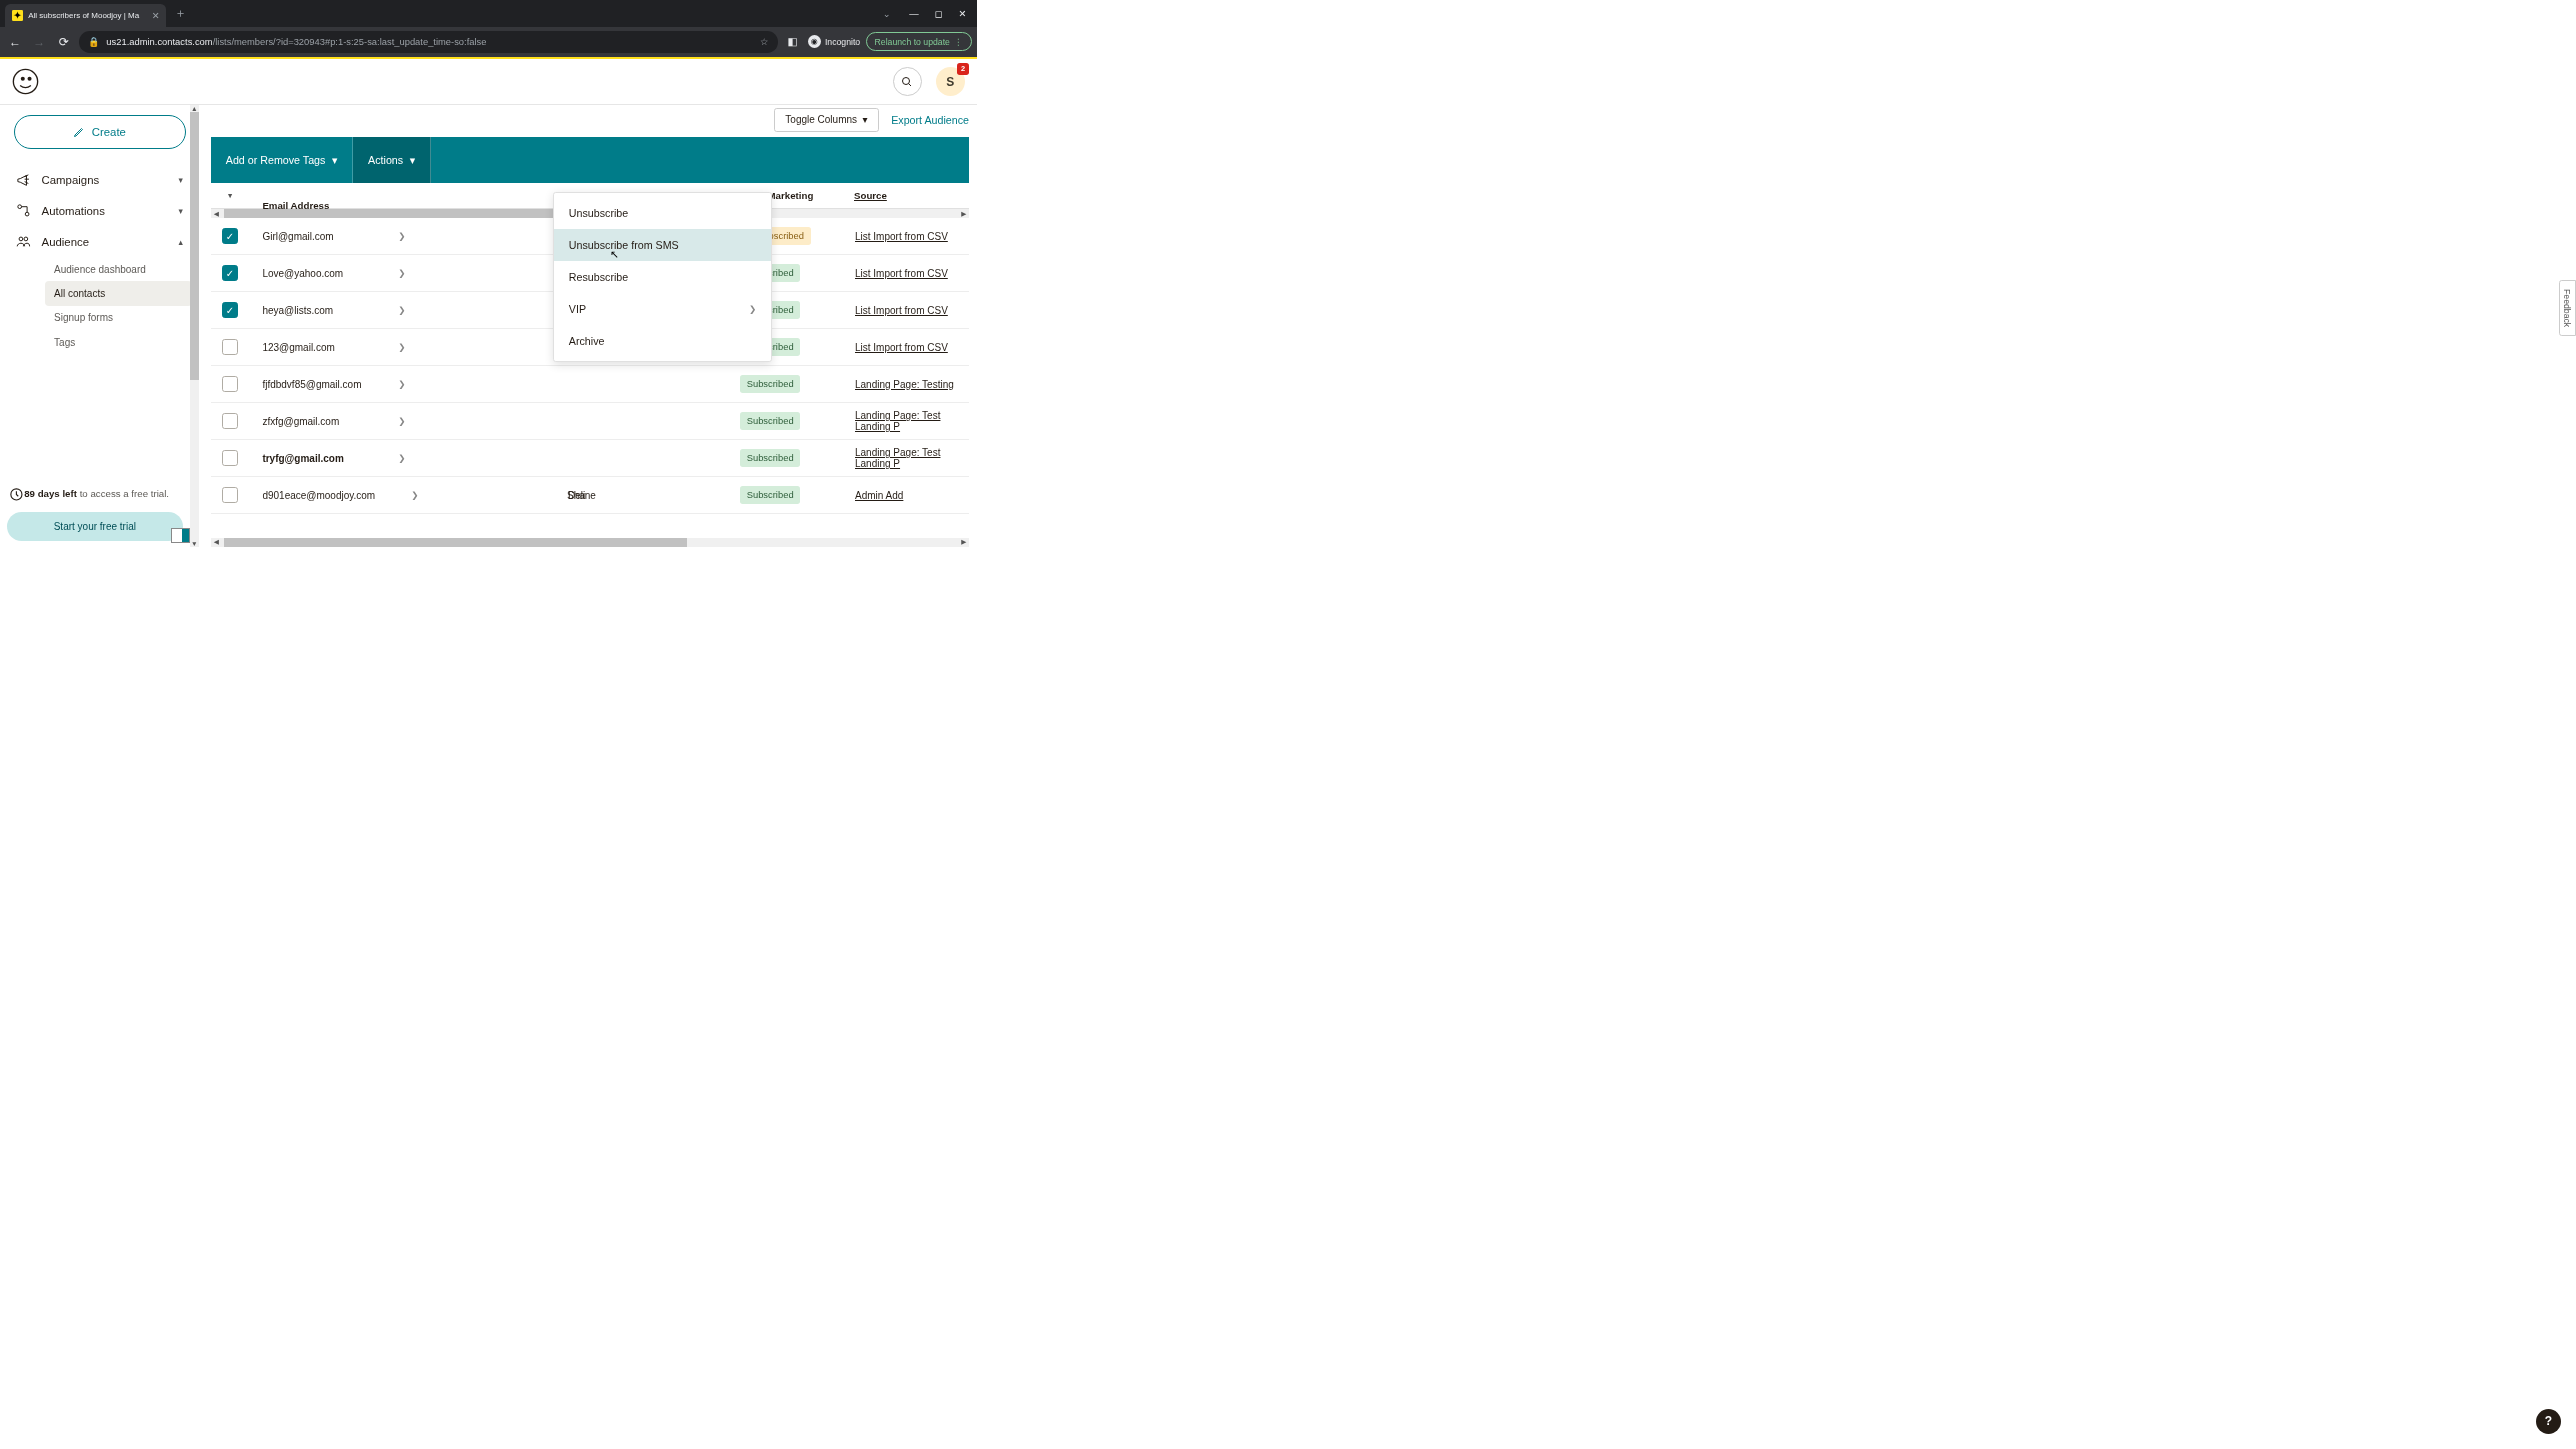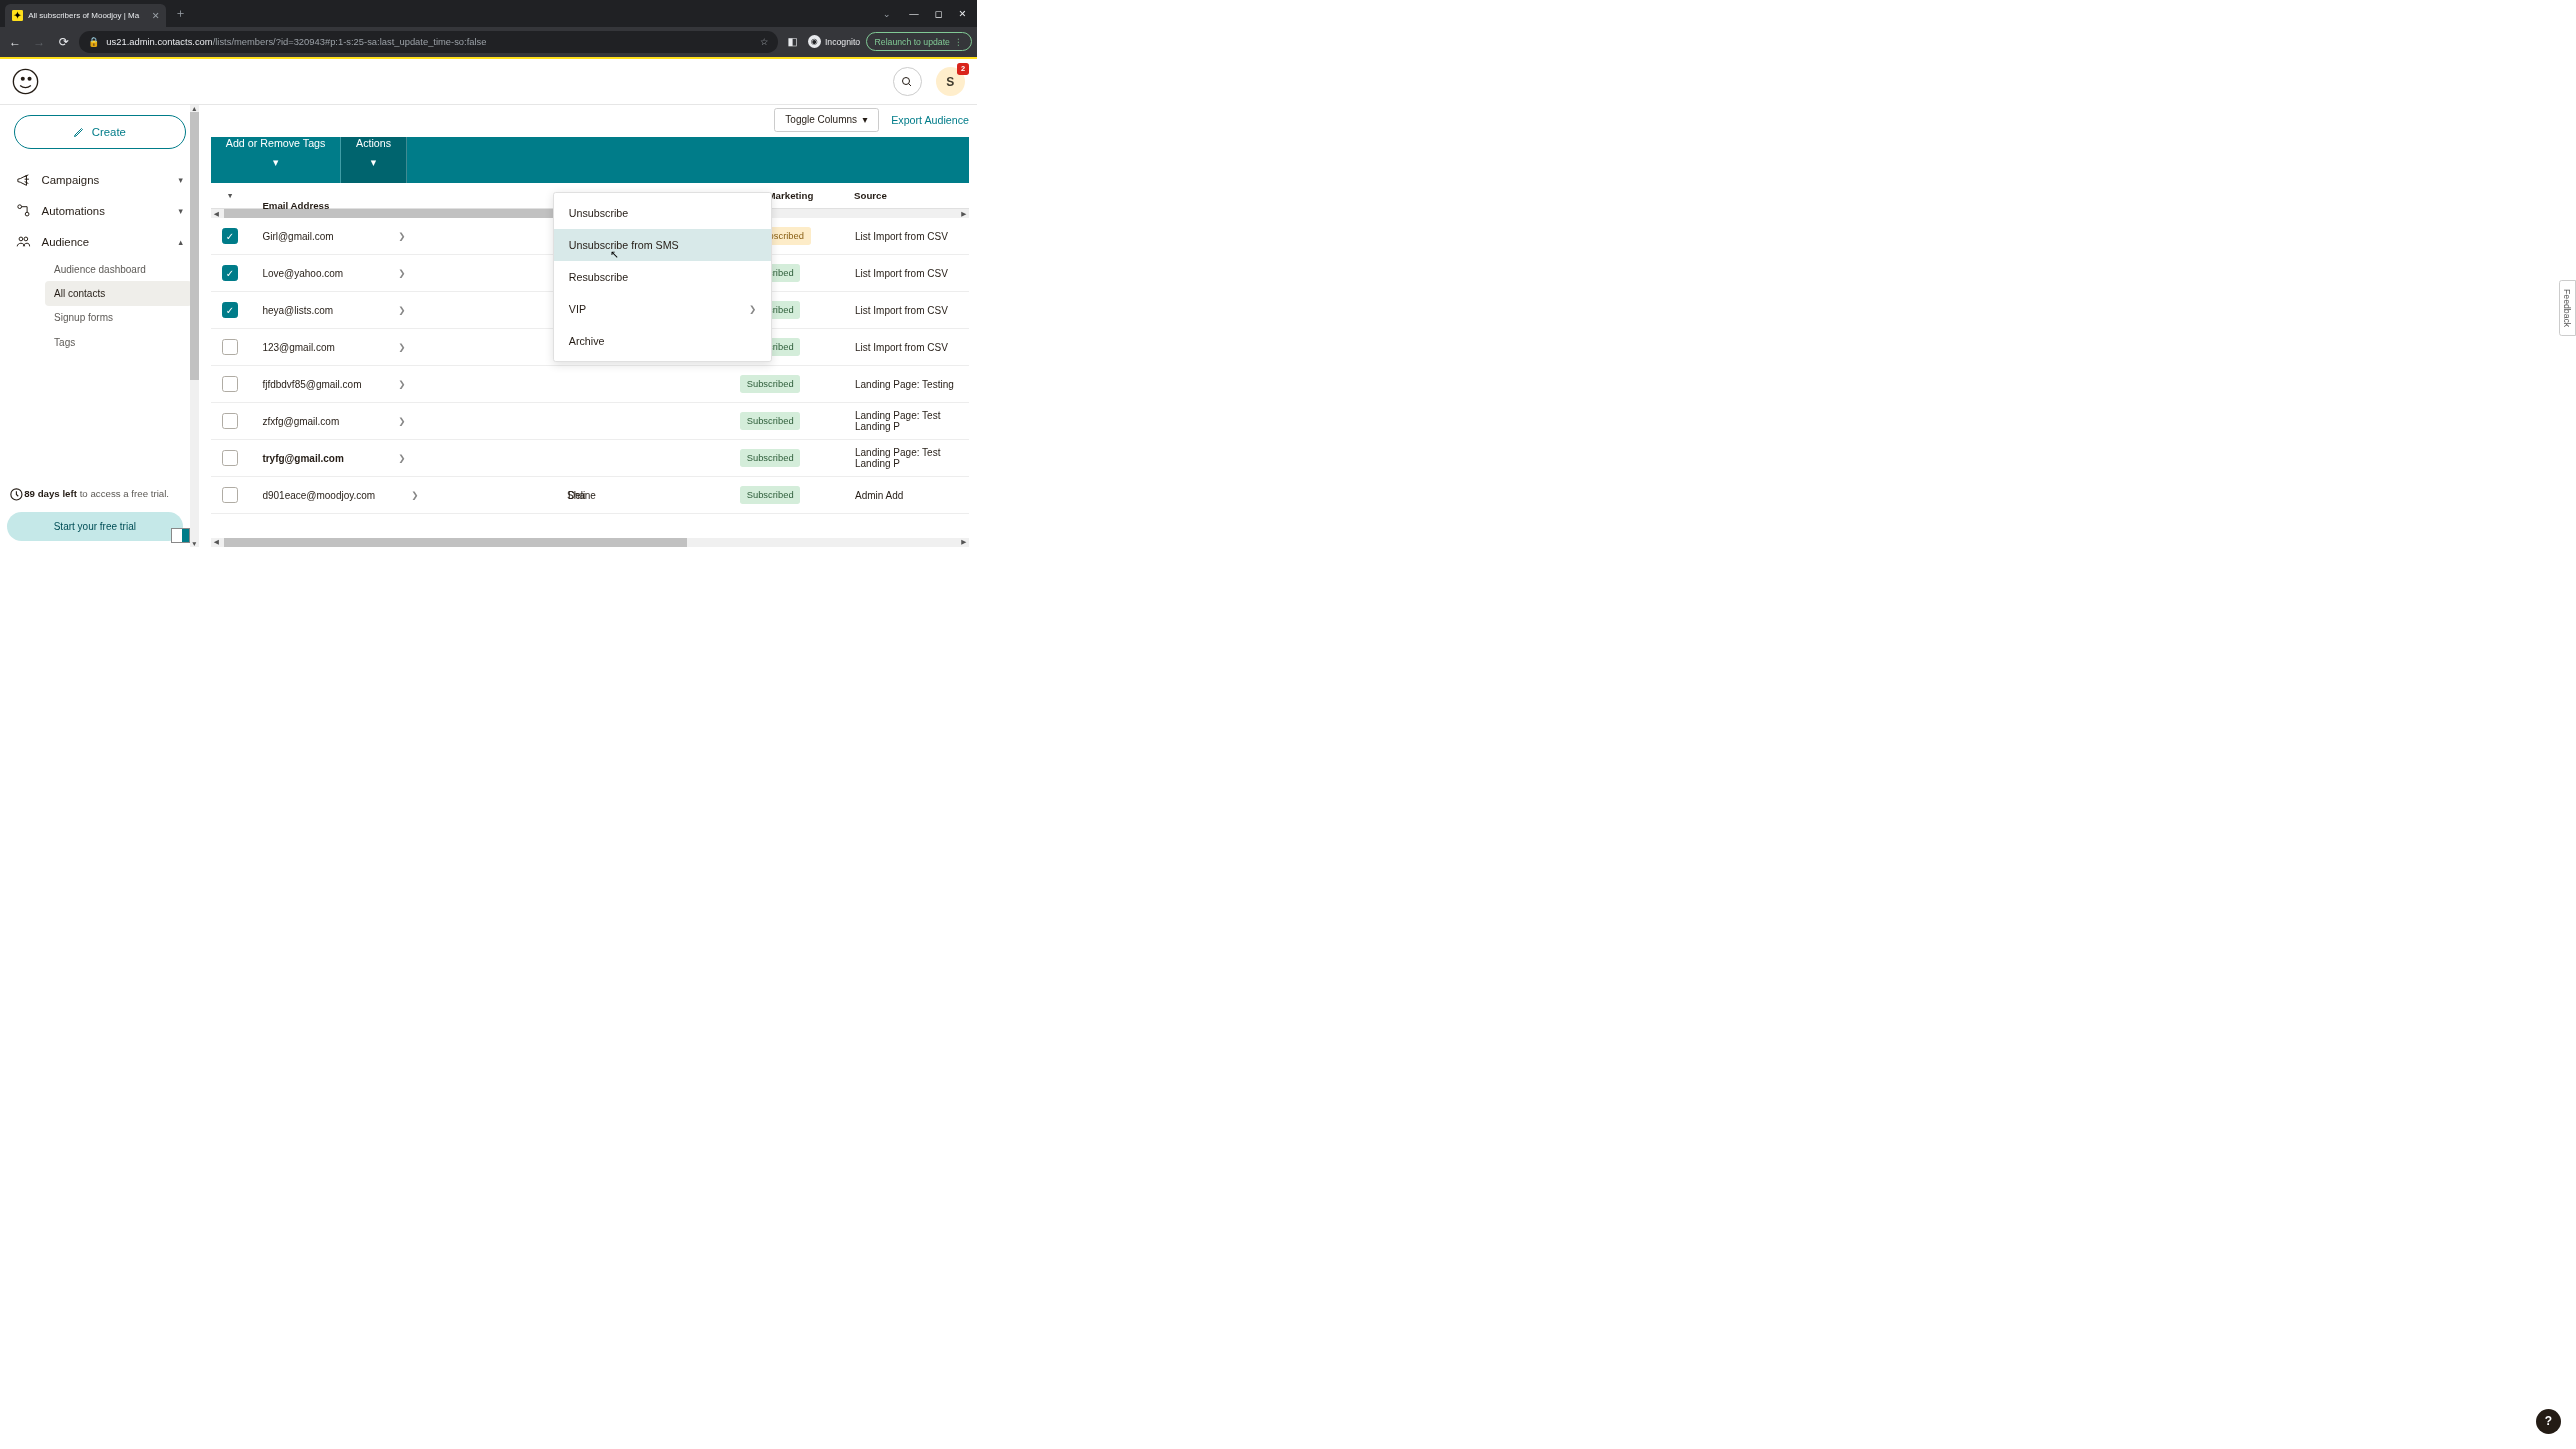--- a/index.html
+++ b/index.html
@@ -54,32 +54,32 @@
 .trial-text strong { color: #241c15; font-weight:600;}
 .trial-btn { width: 100%; background: #c5e8e8; color: #004e56; border: none; padding: 8.7px; border-radius: 14.8px; font-size: 10px; margin-top: 5.4px; font-weight:500;}
 .colorbox { position:absolute; bottom:4px; left:171px; width:19px; height:14.8px; border:0.7px solid #888; background:linear-gradient(90deg,#fff 60%,#007c89 60%);}
 
 .main { flex: 1; padding: 0 8px 0 12px; position: relative; overflow: hidden; }
 .toolbar-top { display: flex; justify-content: flex-end; gap: 12px; align-items: center; height: 29.5px; }
 .toggle-cols { border: 0.7px solid #ccc; padding: 5.4px 10.7px; border-radius: 2.7px; font-size: 10px; display:flex; align-items:center; gap:5.4px; color:#241c15;}
 .export-btn { color: #007c89; font-size: 10.7px; font-weight: 500; background:none; border:none;}
 
 .action-bar { background: #007c89; height: 46px; display: flex; align-items: stretch; margin-top: 2.7px; }
-.action-btn { color: #fff; font-size: 10.7px; padding: 0 14.8px; display: flex; align-items: center; gap: 6.7px; border-right: 0.7px solid rgba(255,255,255,0.25); flex-direction: column; }
+.action-btn { color: #fff; font-size: 10.7px; padding: 0 14.8px; display: flex; align-items: center; gap: 6.7px; border-right: 0.7px solid rgba(255,255,255,0.25); }
 .action-btn.open { background: #00646e; }
 
 .table-head { display: flex; height: 25.5px; align-items: center; border-bottom: 0.7px solid #e0e0e0; font-size: 9.7px; font-weight: 600; color: #241c15; }
 .col-check { width: 38px; display: flex; justify-content: center; align-items:center;}
 .col-email { width: 170px; padding-left: 13.4px; margin-top: 20px; }
 .col-first { width: 81px; }
 .col-last { width: 81px; }
 .col-gap { width: 148px; }
 .col-tags { width: 91px; }
 .col-marketing { width: 115px; }
-.col-source { flex: 1; }
+.col-source { flex: 1; text-decoration: underline; }
 .hscroll-track { height: 9.4px; background: #f0f0f0; display:flex; align-items:center; position:relative;}
 .hscroll-thumb { height: 9.4px; background: #c1c1c1; margin-left: 13.4px; width: 463px;}
 .hscroll-arrow { position:absolute; font-size:6.7px; color:#555; top:0.7px;}
 
 .row { display: flex; height: 37px; align-items: center; border-bottom: 0.7px solid #ededed; font-size: 10px; color: #241c15; }
 .checkbox { width: 16px; height: 16px; border: 1px solid #b0aca4; border-radius: 2.7px; display:flex; align-items:center; justify-content:center;}
 .checkbox.checked { background: #007c89; border-color: #007c89; color: #fff; }
 .row-chevron { color: #888; font-size: 8.7px; margin-left: auto; margin-right: 13.4px; }
 .tag-pill { background: #efeeea; padding: 3.4px 8px; border-radius: 9.4px; font-size: 9.4px; }
 .status-pill { padding: 3.4px 6.7px; border-radius: 2.7px; font-size: 9.4px; }

